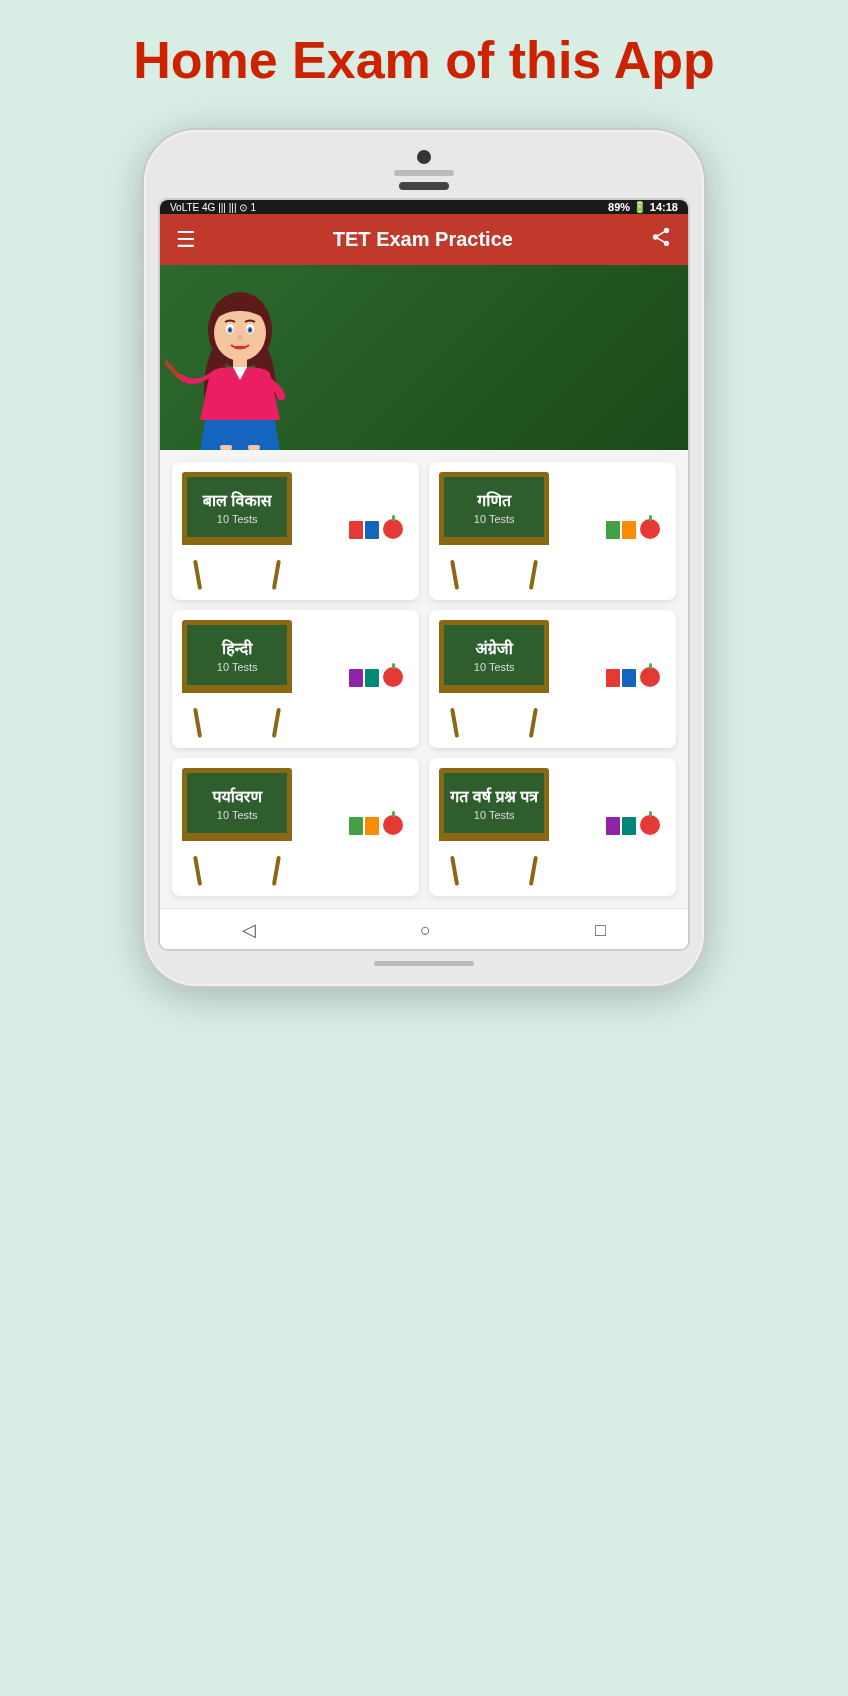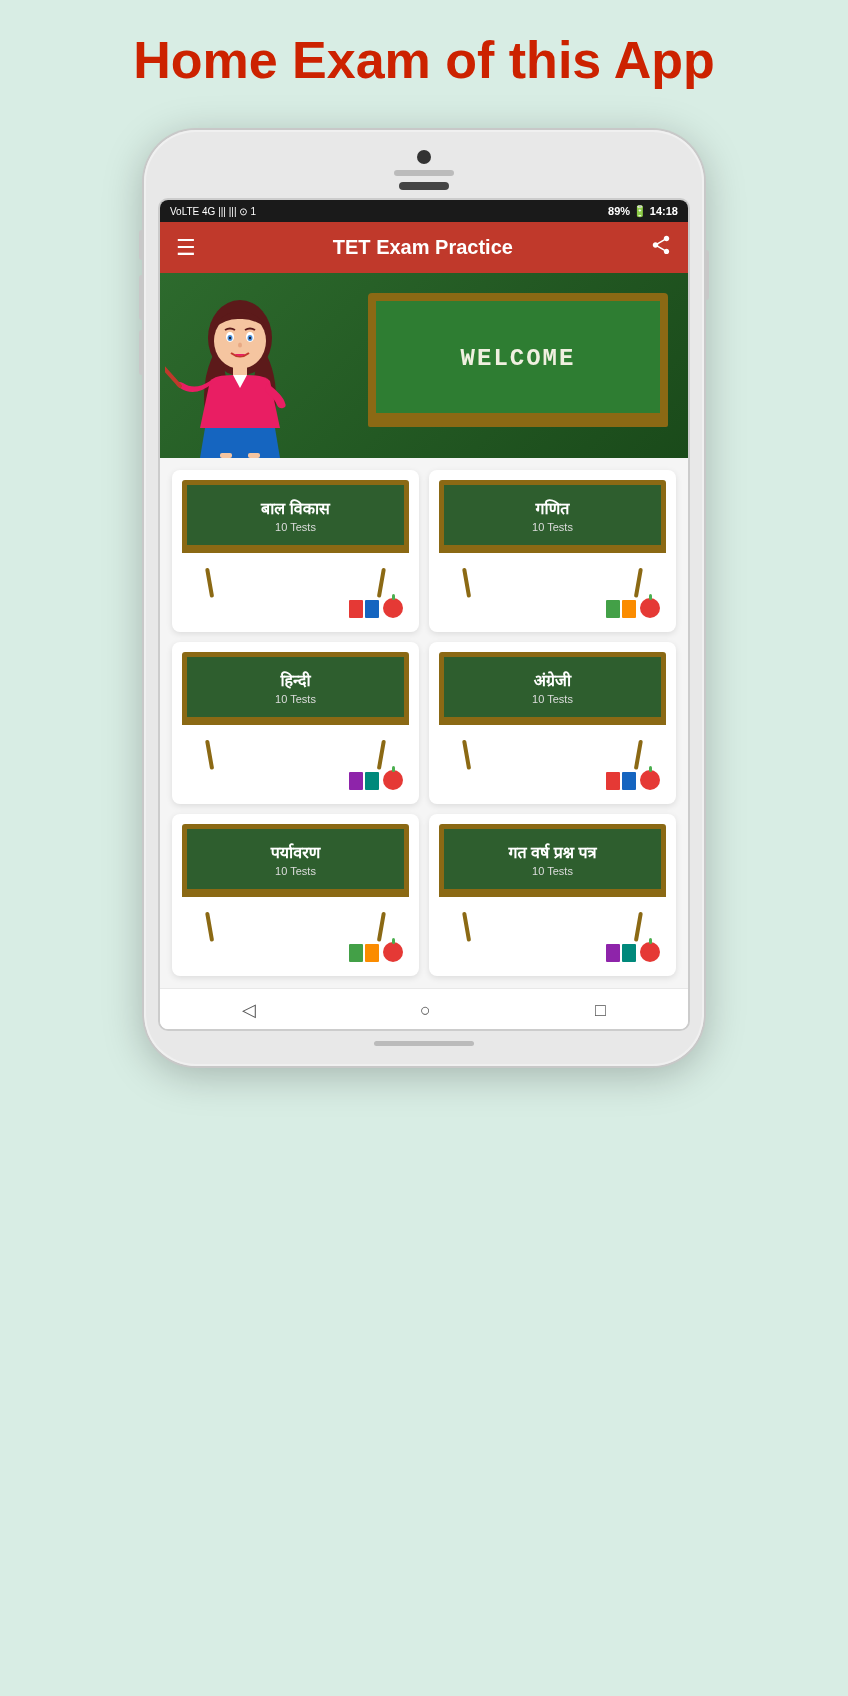--- a/index.html
+++ b/index.html
@@ -74,21 +74,21 @@
 
     
     .status-bar {
       background: #1a1a1a;
       color: #fff;
       font-size: 11px;
       padding: 3px 10px;
       display: flex;
       justify-content: space-between;
       align-items: center;
-      height: 22px;
+      height: 14px;
     }
     .status-left { font-size: 10px; }
     .status-right { font-size: 11px; font-weight: bold; }
 
     
     .app-toolbar {
       background: #c0392b;
       color: white;
       padding: 12px 16px;
       display: flex;
@@ -172,21 +172,20 @@
       gap: 10px;
       padding: 12px;
       background: #f5f5f5;
     }
 
     .subject-card {
       background: #fff;
       border-radius: 8px;
       padding: 10px;
       display: flex;
-      flex-direction: column;
       align-items: center;
       box-shadow: 0 2px 6px rgba(0,0,0,0.1);
       cursor: pointer;
     }
 
     .subject-blackboard {
       background: #2e5e2e;
       border: 5px solid #8B6914;
       border-radius: 3px;
       width: 100%;
@@ -409,24 +408,20 @@
       <span class="toolbar-title">TET Exam Practice</span>
       <span class="share-icon">
         <svg width="22" height="22" viewBox="0 0 24 24" fill="white">
           <path d="M18 16.08c-.76 0-1.44.3-1.96.77L8.91 12.7c.05-.23.09-.46.09-.7s-.04-.47-.09-.7l7.05-4.11c.54.5 1.25.81 2.04.81 1.66 0 3-1.34 3-3s-1.34-3-3-3-3 1.34-3 3c0 .24.04.47.09.7L8.04 9.81C7.5 9.31 6.79 9 6 9c-1.66 0-3 1.34-3 3s1.34 3 3 3c.79 0 1.5-.31 2.04-.81l7.12 4.16c-.05.21-.08.43-.08.65 0 1.61 1.31 2.92 2.92 2.92s2.92-1.31 2.92-2.92-1.31-2.92-2.92-2.92z"></path>
         </svg>
       </span>
     </div>
 
     <div class="welcome-banner">
 
-      <div class="chalkboard">
-        <span class="chalkboard-text">WELCOME</span>
-        <div class="chalkboard-ledge"></div>
-      </div>
 
       <div class="teacher-figure">
         <svg class="teacher-svg" viewBox="0 0 150 175" xmlns="http://www.w3.org/2000/svg">
 
           <ellipse cx="75" cy="55" rx="32" ry="38" fill="#5c1a1a"></ellipse>
 
           <path d="M95 60 Q115 90 110 130 Q95 150 85 155 Q90 130 88 100 Q92 80 95 60Z" fill="#5c1a1a"></path>
 
           <path d="M55 60 Q35 90 40 130 Q55 150 65 155 Q60 130 62 100 Q58 80 55 60Z" fill="#5c1a1a"></path>
 

